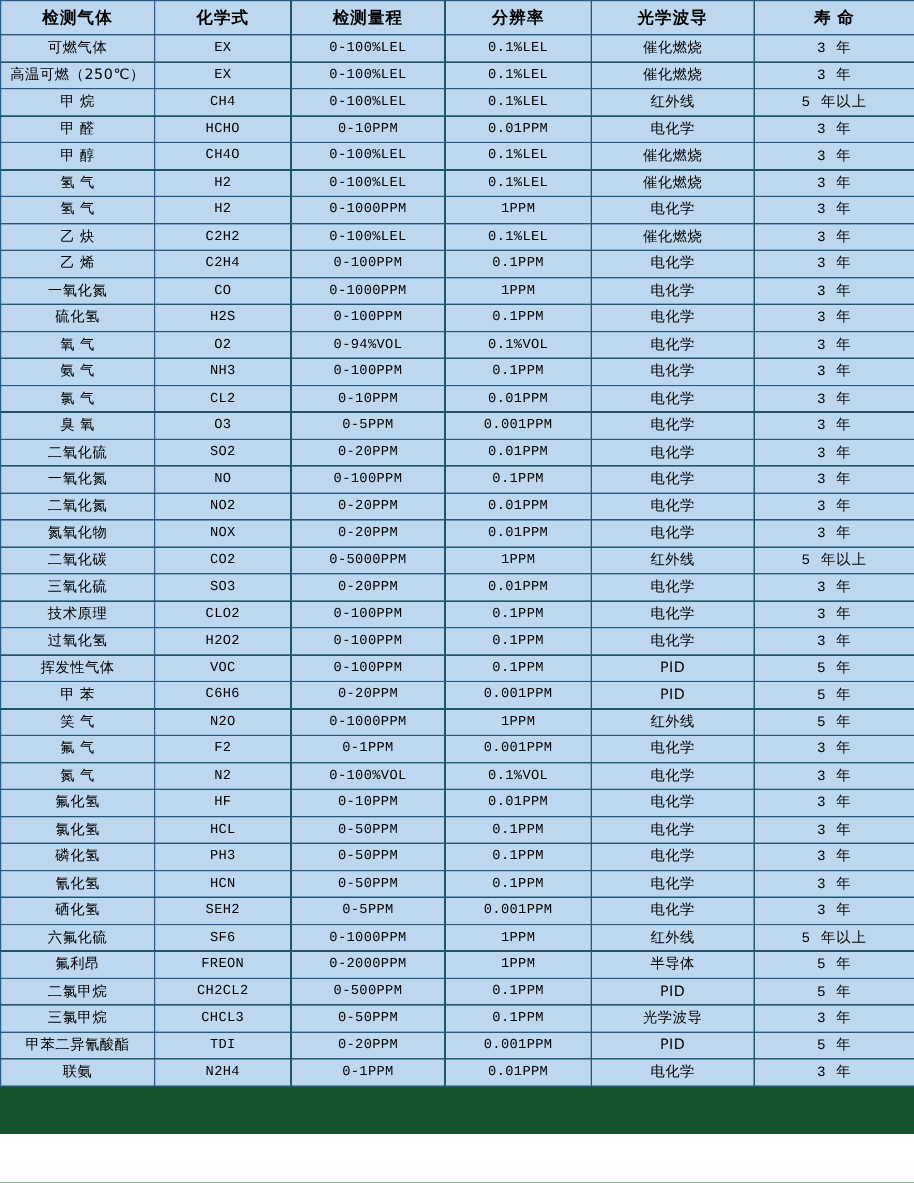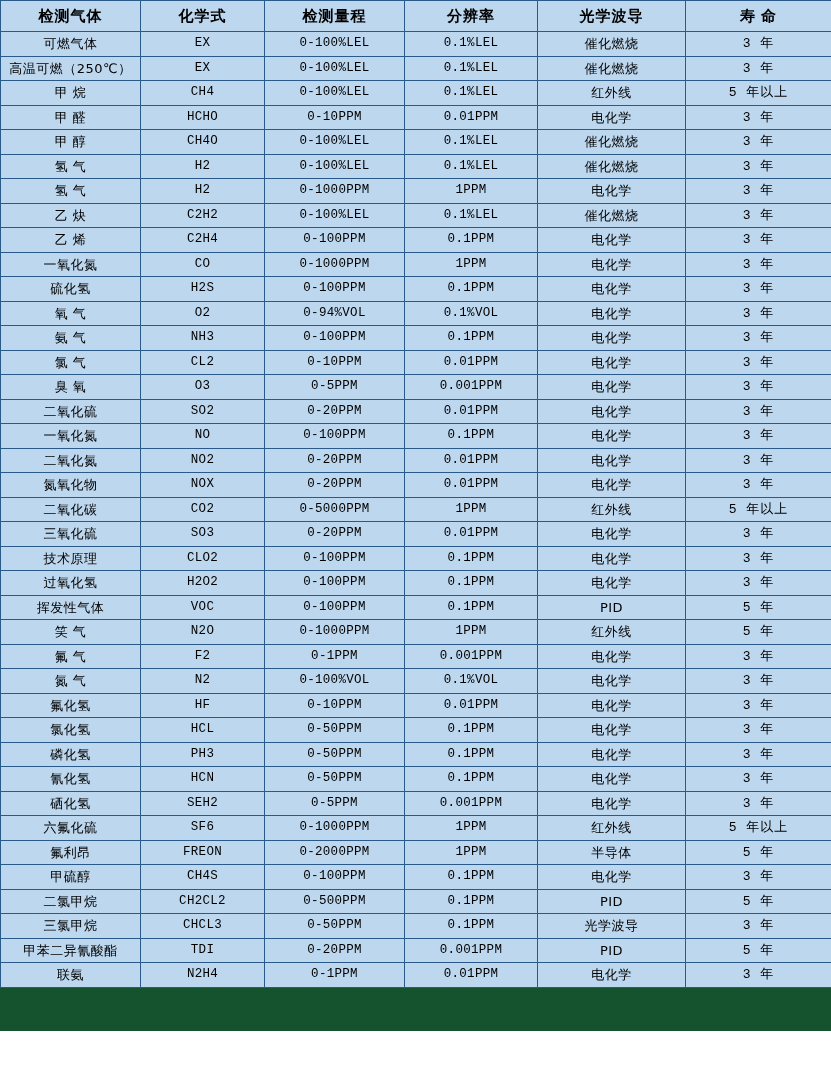--- a/index.html
+++ b/index.html
@@ -276,20 +276,28 @@
         </tr>
         <tr>
           <td class="cn">挥发性气体</td>
           <td class="mono">VOC</td>
           <td class="mono">0-100PPM</td>
           <td class="mono">0.1PPM</td>
           <td class="cn">PID</td>
           <td class="life">5 年</td>
         </tr>
         <tr>
+          <td class="cn">甲 苯</td>
+          <td class="mono">C6H6</td>
+          <td class="mono">0-20PPM</td>
+          <td class="mono">0.001PPM</td>
+          <td class="cn">PID</td>
+          <td class="life">5 年</td>
+        </tr>
+        <tr>
           <td class="cn">笑 气</td>
           <td class="mono">N2O</td>
           <td class="mono">0-1000PPM</td>
           <td class="mono">1PPM</td>
           <td class="cn">红外线</td>
           <td class="life">5 年</td>
         </tr>
         <tr>
           <td class="cn">氟 气</td>
           <td class="mono">F2</td>
@@ -354,28 +362,20 @@
           <td class="cn">红外线</td>
           <td class="life">5 年以上</td>
         </tr>
         <tr>
           <td class="cn">氟利昂</td>
           <td class="mono">FREON</td>
           <td class="mono">0-2000PPM</td>
           <td class="mono">1PPM</td>
           <td class="cn">半导体</td>
           <td class="life">5 年</td>
-        </tr>
-        <tr>
-          <td class="cn">甲硫醇</td>
-          <td class="mono">CH4S</td>
-          <td class="mono">0-100PPM</td>
-          <td class="mono">0.1PPM</td>
-          <td class="cn">电化学</td>
-          <td class="life">3 年</td>
         </tr>
         <tr>
           <td class="cn">二氯甲烷</td>
           <td class="mono">CH2CL2</td>
           <td class="mono">0-500PPM</td>
           <td class="mono">0.1PPM</td>
           <td class="cn">PID</td>
           <td class="life">5 年</td>
         </tr>
         <tr>

